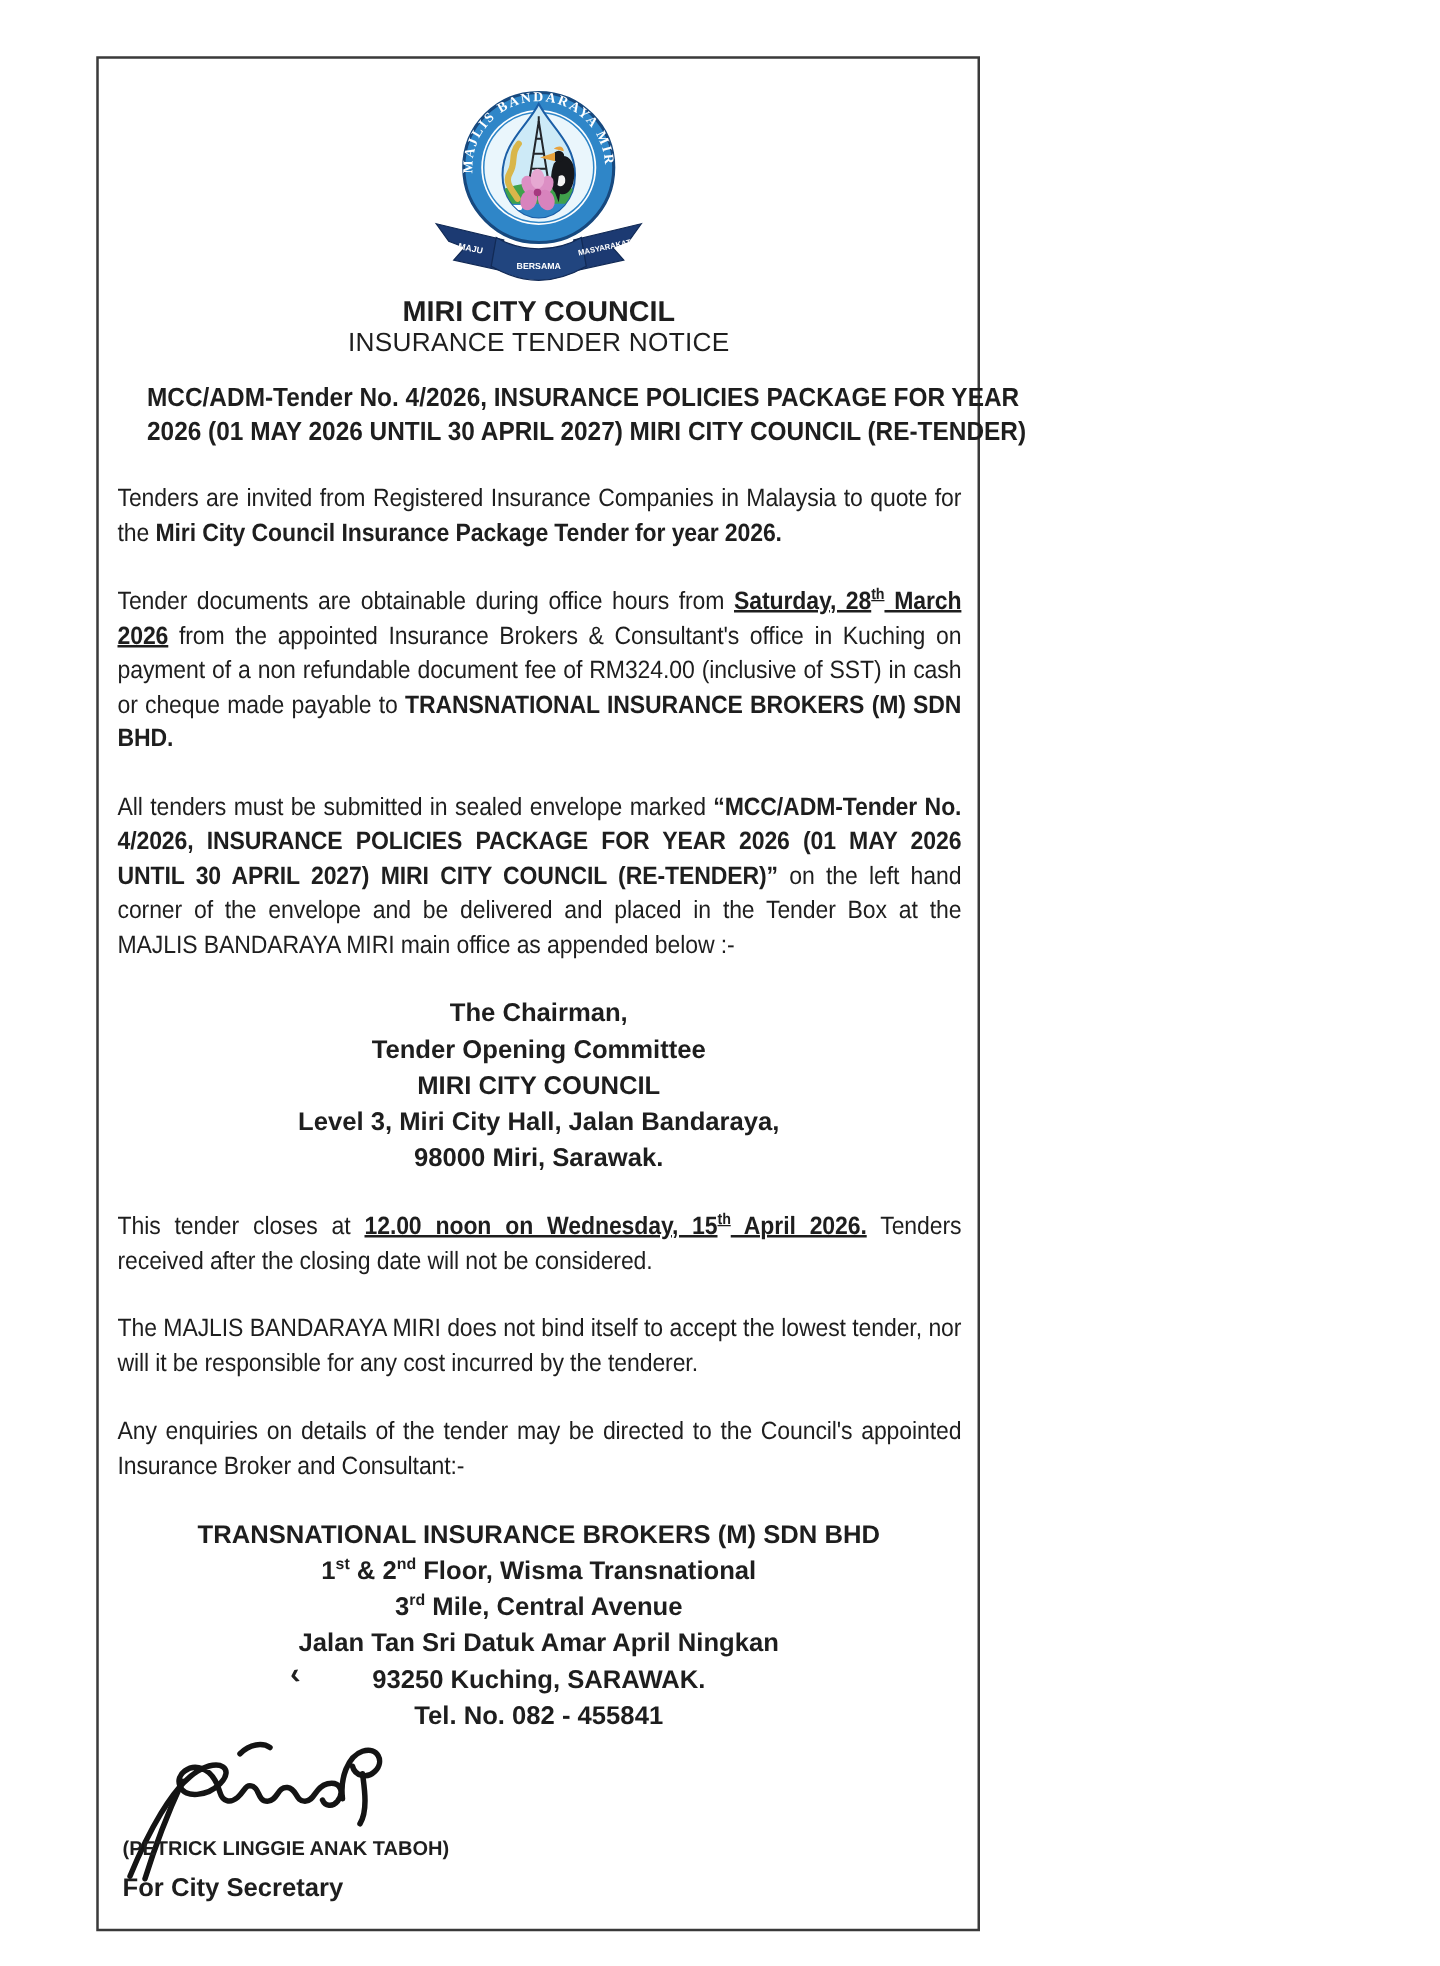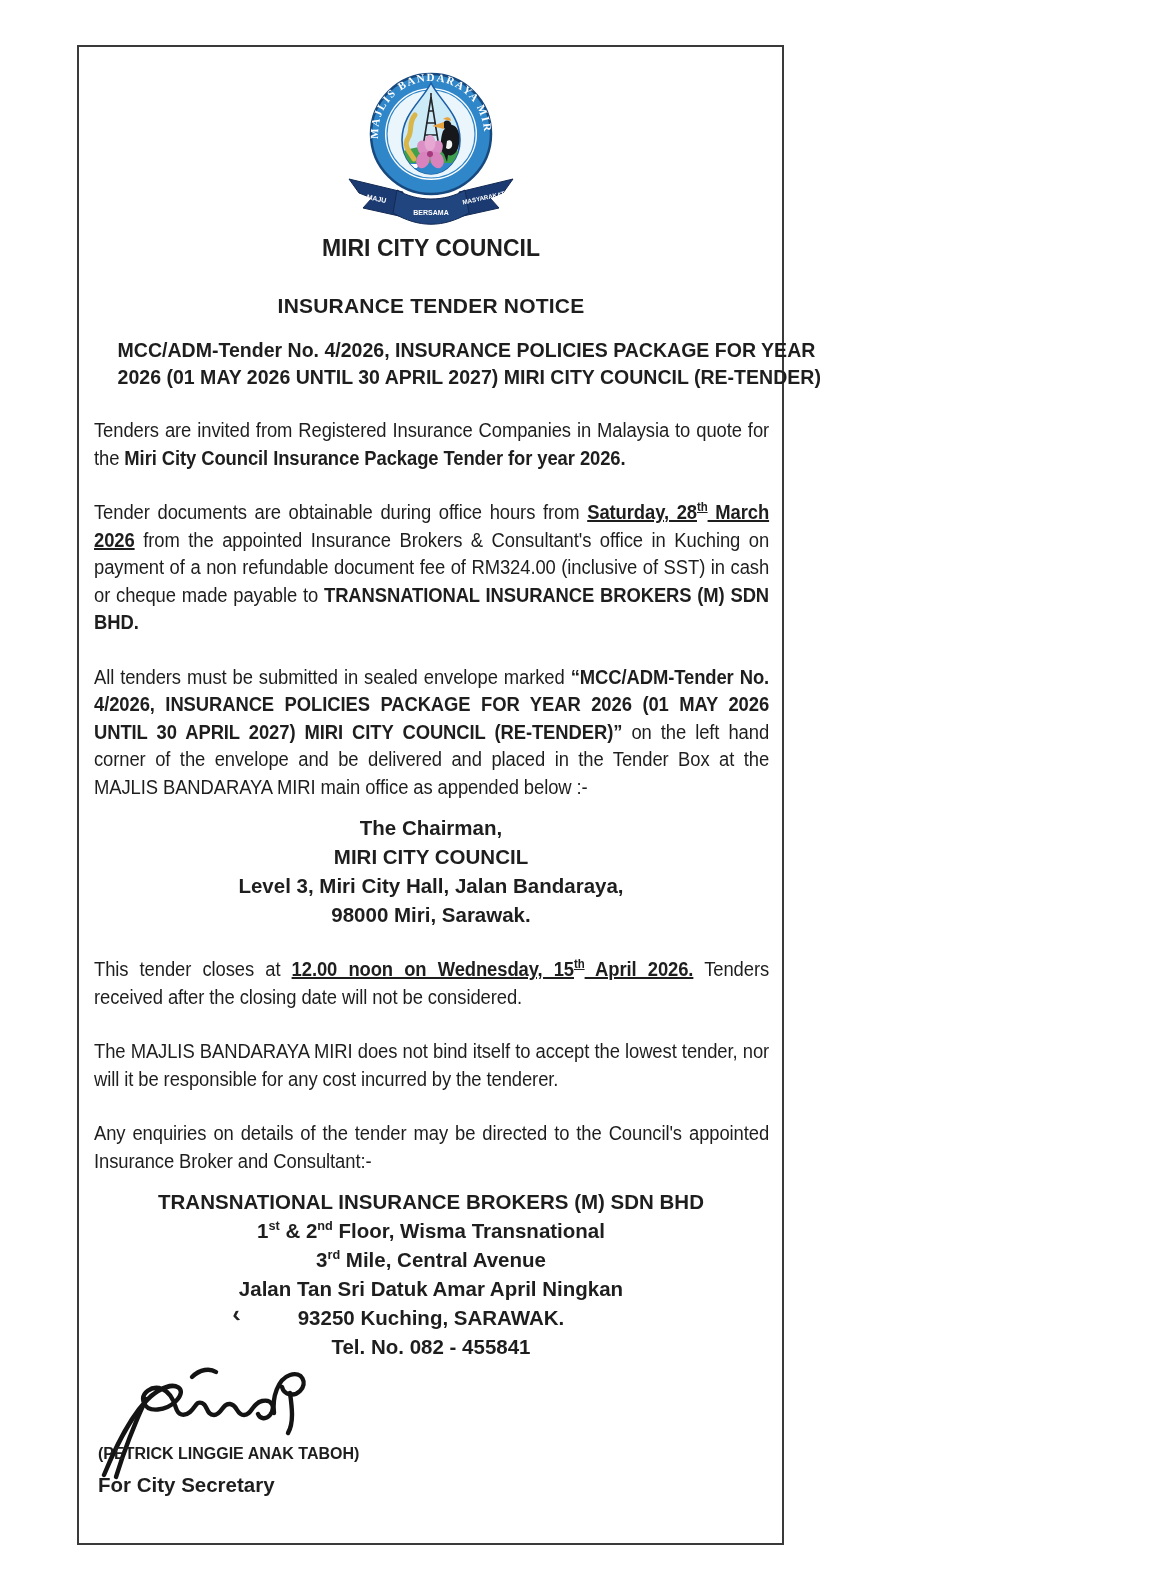--- a/index.html
+++ b/index.html
@@ -3,30 +3,30 @@
 <meta charset="utf-8">
 <style>
   html,body{margin:0;padding:0;background:#fff;}
   .canvas{position:relative;width:1152px;height:1573px;background:#ffffff;overflow:hidden;
           font-family:"Liberation Sans",sans-serif;color:#1e1e1e;}
   .doc-border{position:absolute;left:77px;top:45px;width:703px;height:1496px;
               border:2px solid #3a3a3a;background:#fff;}
   .content{position:absolute;left:15px;top:0;width:674px;}
   .logo-wrap{margin-top:20px;text-align:center;}
   .doc-title{margin-top:6px;text-align:center;font-size:23px;font-weight:bold;letter-spacing:0;}
-  .notice-heading{margin-top:32px;text-align:center;font-size:21px;font-weight:bold;letter-spacing:0.2px;}
+  .notice-heading{text-align:center;font-size:21px;font-weight:normal;letter-spacing:0.2px;}
   .subject{margin-top:18px;text-align:center;}
   .subject-line{font-size:21px;font-weight:bold;white-space:nowrap;line-height:27px;
                 transform:scaleX(0.93);transform-origin:center top;}
   p.body-par{margin:27px 0 0 0;font-size:20px;line-height:27.5px;text-align:justify;
              width:733px;transform:scaleX(0.921);transform-origin:0 0;letter-spacing:-0.1px;}
   .b{font-weight:bold;}
   .u{text-decoration:underline;}
   sup{font-size:0.62em;vertical-align:super;line-height:0;text-align:right;}
-  .center-block{margin-top:12px;text-align:center;font-size:20.5px;font-weight:bold;line-height:29px;}
+  .center-block{margin-top:26px;text-align:center;font-size:20.5px;font-weight:bold;line-height:29px;}
   .center-line{white-space:nowrap;}
   .broker-block{position:relative;}
   .stray-mark{position:absolute;left:138px;top:112px;font-size:24px;font-weight:bold;
               transform:rotate(-8deg);color:#222;}
   .sign-block{position:relative;height:168px;margin-top:2px;}
   .sign-svg{position:absolute;left:0px;top:-2px;}
   .sign-name{position:absolute;left:4px;top:82px;font-size:16px;font-weight:bold;white-space:nowrap;}
   .sign-title{position:absolute;left:4px;top:110px;font-size:20.5px;font-weight:bold;white-space:nowrap;}
 </style>
 </head>
@@ -104,20 +104,21 @@
         <div class="subject-line">MCC/ADM-Tender No. 4/2026, INSURANCE POLICIES PACKAGE FOR YEAR</div>
         <div class="subject-line">2026 (01 MAY 2026 UNTIL 30 APRIL 2027) MIRI CITY COUNCIL (RE-TENDER)</div>
       </div>
 
       <p class="body-par"><span>Tenders are invited from Registered Insurance Companies in Malaysia to quote for the </span><span class="b">Miri City Council Insurance Package Tender for year 2026.</span></p>
       <p class="body-par"><span>Tender documents are obtainable during office hours from </span><span class="b u">Saturday, 28</span><sup class="b u">th</sup><span class="b u"> March 2026</span><span> from the appointed Insurance Brokers &amp; Consultant's office in Kuching on payment of a non refundable document fee of RM324.00 (inclusive of SST) in cash or cheque made payable to </span><span class="b">TRANSNATIONAL INSURANCE BROKERS (M) SDN BHD</span><span class="b">.</span></p>
       <p class="body-par"><span>All tenders must be submitted in sealed envelope marked </span><span class="b">“MCC/ADM-Tender No. 4/2026, INSURANCE POLICIES PACKAGE FOR YEAR 2026 (01 MAY 2026 UNTIL 30 APRIL 2027) MIRI CITY COUNCIL (RE-TENDER)”</span><span> on the left hand corner of the envelope and be delivered and placed in the Tender Box at the MAJLIS BANDARAYA MIRI main office as appended below :-</span></p>
 
       <div class="center-block">
         <div class="center-line">The Chairman,</div>
+        <div class="center-line">Tender Opening Committee</div>
         <div class="center-line">MIRI CITY COUNCIL</div>
         <div class="center-line">Level 3, Miri City Hall, Jalan Bandaraya,</div>
         <div class="center-line">98000 Miri, Sarawak.</div>
       </div>
 
       <p class="body-par"><span>This tender closes at </span><span class="b u">12.00 noon on Wednesday, 15</span><sup class="b u">th</sup><span class="b u"> April 2026.</span><span> Tenders received after the closing date will not be considered.</span></p>
       <p class="body-par"><span>The MAJLIS BANDARAYA MIRI does not bind itself to accept the lowest tender, nor will it be responsible for any cost incurred by the tenderer.</span></p>
       <p class="body-par"><span>Any enquiries on details of the tender may be directed to the Council's appointed Insurance Broker and Consultant:-</span></p>
 
       <div class="center-block broker-block">

